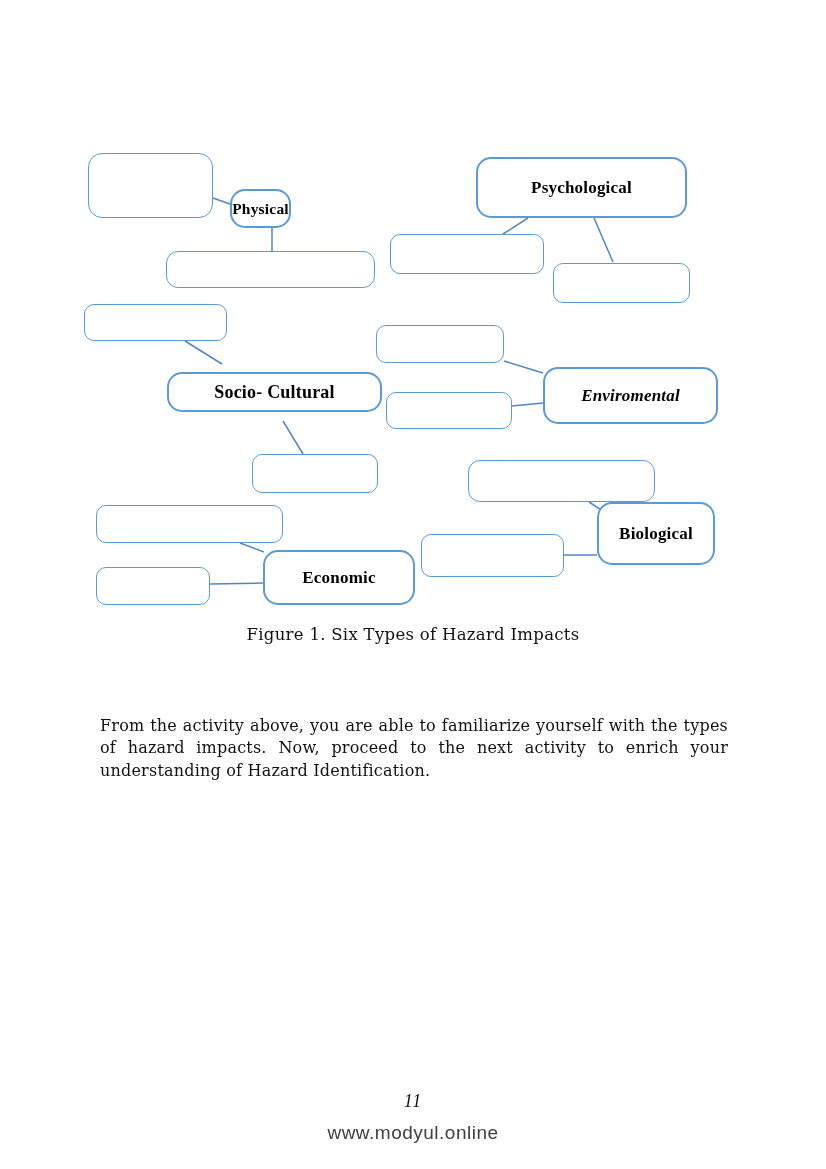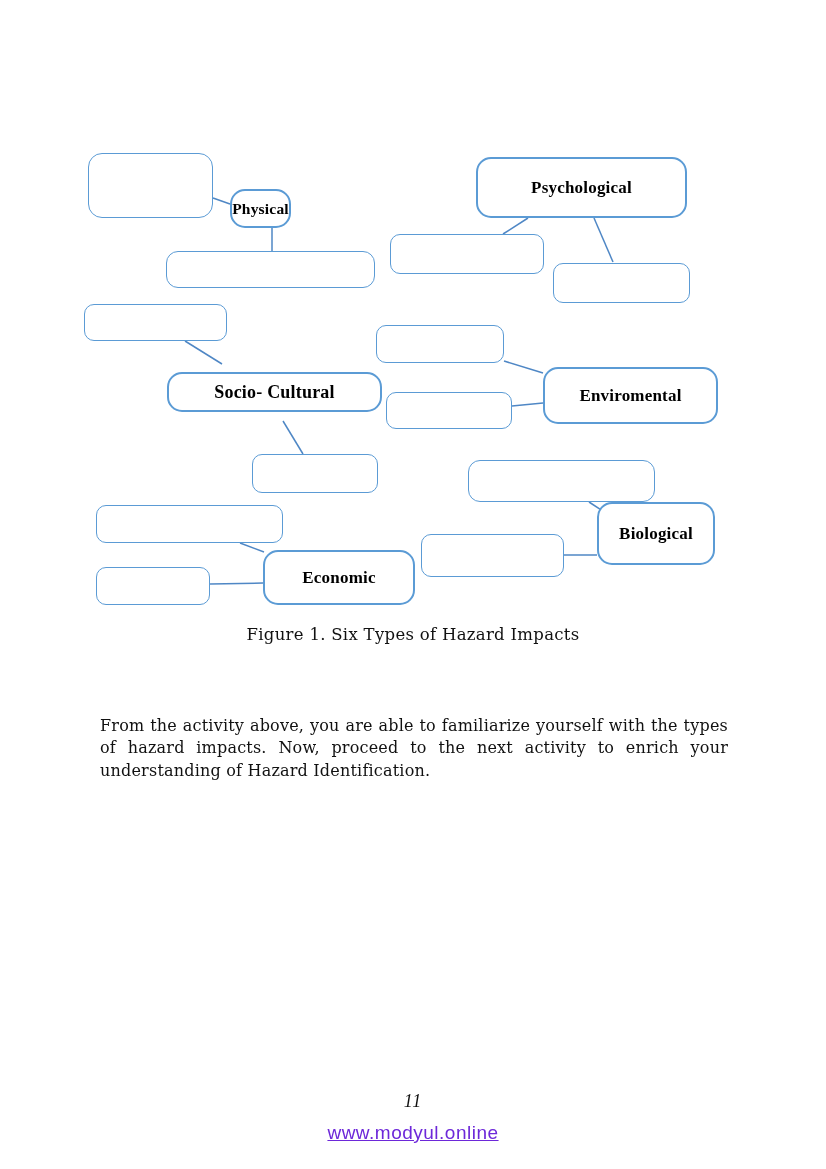--- a/index.html
+++ b/index.html
@@ -47,23 +47,22 @@
     text-align:center;
     font-family:Liberation Serif, serif;
     font-style:italic;
     font-size:18px; color:#111;
     letter-spacing:1px;
   }
   .watermark {
     position:absolute; left:0; top:1122px; width:826px;
     text-align:center;
     font-family:"Liberation Sans", sans-serif;
-    font-size:19px; color:#6d28d9;
+    font-size:19px; color:#404040;
     letter-spacing:0.5px;
-    text-decoration:underline;
   }
 </style>
 </head>
 <body>
 
 <div class="page">
 
   <div class="diagram">
 
     <svg class="connectors" viewBox="0 0 826 660" xmlns="http://www.w3.org/2000/svg">
@@ -118,21 +117,21 @@
       </div>
 
     <div class="node" style="left:376px;top:325px;width:128px;height:38px;">
         <span></span>
       </div>
 
     <div class="node" style="left:386px;top:392px;width:126px;height:37px;">
         <span></span>
       </div>
 
-    <div class="node labeled" style="left:543px;top:367px;width:175px;height:57px;">
+    <div class="node labeled" style="left:543px;top:367px;width:175px;height:57px;font-style:italic;">
         <span>Enviromental</span>
       </div>
 
     <div class="node" style="left:468px;top:460px;width:187px;height:42px;border-radius:12px;">
         <span></span>
       </div>
 
     <div class="node" style="left:421px;top:534px;width:143px;height:43px;">
         <span></span>
       </div>

